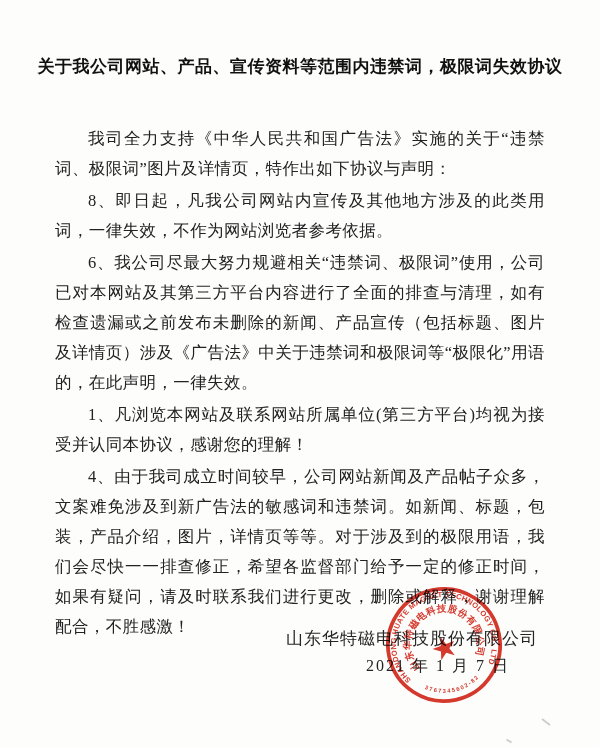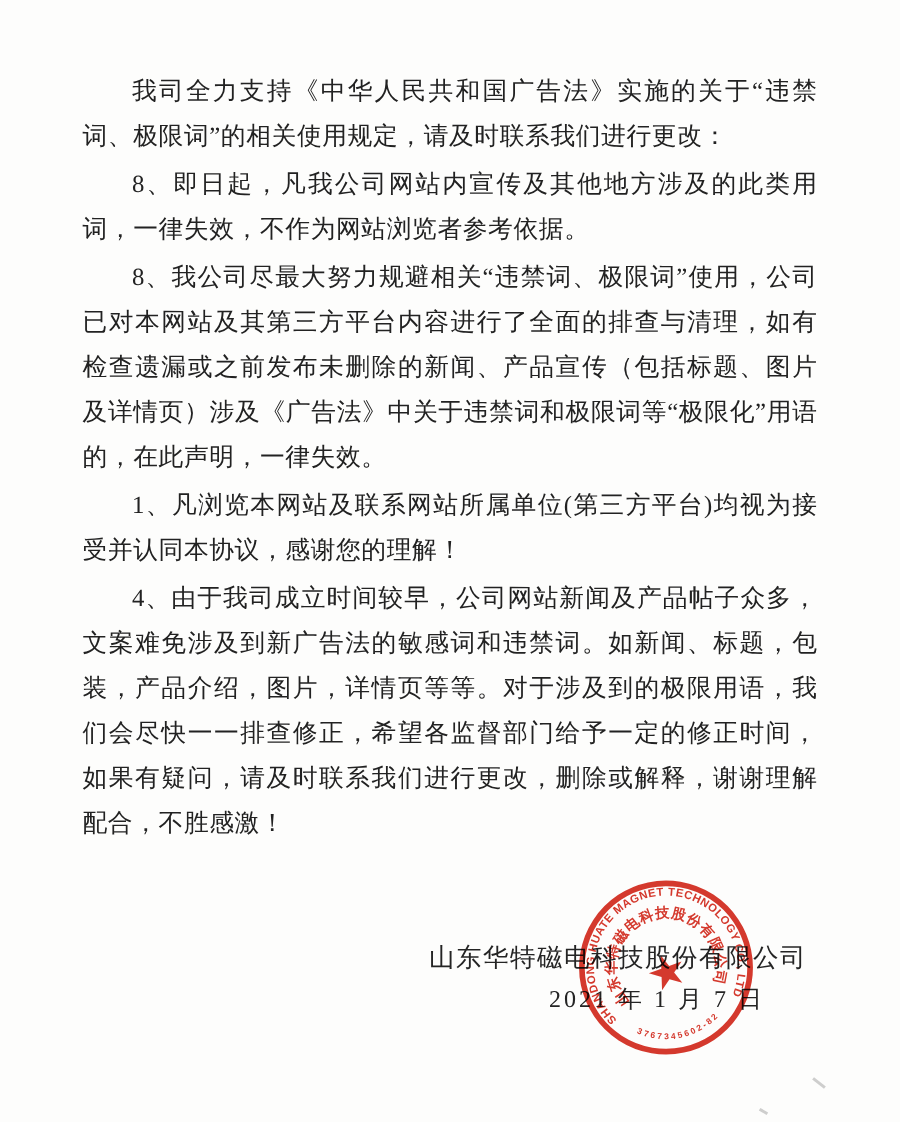--- a/index.html
+++ b/index.html
@@ -72,25 +72,26 @@
     opacity: 0.7;
   }
   .artifact.a1 { left: 541px; top: 721px; width: 10px; height: 2px; transform: rotate(38deg); }
   .artifact.a2 { left: 506px; top: 740px; width: 6px;  height: 2px; transform: rotate(30deg); }
 </style>
 </head>
 <body>
 
 <div class="page">
 
+  <div class="doc-title">关于我公司网站、产品、宣传资料等范围内违禁词，极限词失效协议</div>
 
   <div class="body-text">
-    <p>我司全力支持《中华人民共和国广告法》实施的关于“违禁词、极限词”的相关使用规定，请及时联系我们进行更改：</p>
+    <p>我司全力支持《中华人民共和国广告法》实施的关于“违禁词、极限词”图片及详情页，特作出如下协议与声明：</p>
     <p>8、即日起，凡我公司网站内宣传及其他地方涉及的此类用词，一律失效，不作为网站浏览者参考依据。</p>
-    <p>8、我公司尽最大努力规避相关“违禁词、极限词”使用，公司已对本网站及其第三方平台内容进行了全面的排查与清理，如有检查遗漏或之前发布未删除的新闻、产品宣传（包括标题、图片及详情页）涉及《广告法》中关于违禁词和极限词等“极限化”用语的，在此声明，一律失效。</p>
+    <p>6、我公司尽最大努力规避相关“违禁词、极限词”使用，公司已对本网站及其第三方平台内容进行了全面的排查与清理，如有检查遗漏或之前发布未删除的新闻、产品宣传（包括标题、图片及详情页）涉及《广告法》中关于违禁词和极限词等“极限化”用语的，在此声明，一律失效。</p>
     <p>1、凡浏览本网站及联系网站所属单位(第三方平台)均视为接受并认同本协议，感谢您的理解！</p>
     <p>4、由于我司成立时间较早，公司网站新闻及产品帖子众多，文案难免涉及到新广告法的敏感词和违禁词。如新闻、标题，包装，产品介绍，图片，详情页等等。对于涉及到的极限用语，我们会尽快一一排查修正，希望各监督部门给予一定的修正时间，如果有疑问，请及时联系我们进行更改，删除或解释，谢谢理解配合，不胜感激！</p>
   </div>
 
   <div class="signature-company">山东华特磁电科技股份有限公司</div>
 
   <div class="signature-date">2021 年 1 月 7 日</div>
 
   <div class="seal">
     <svg viewBox="0 0 200 200" xmlns="http://www.w3.org/2000/svg">

